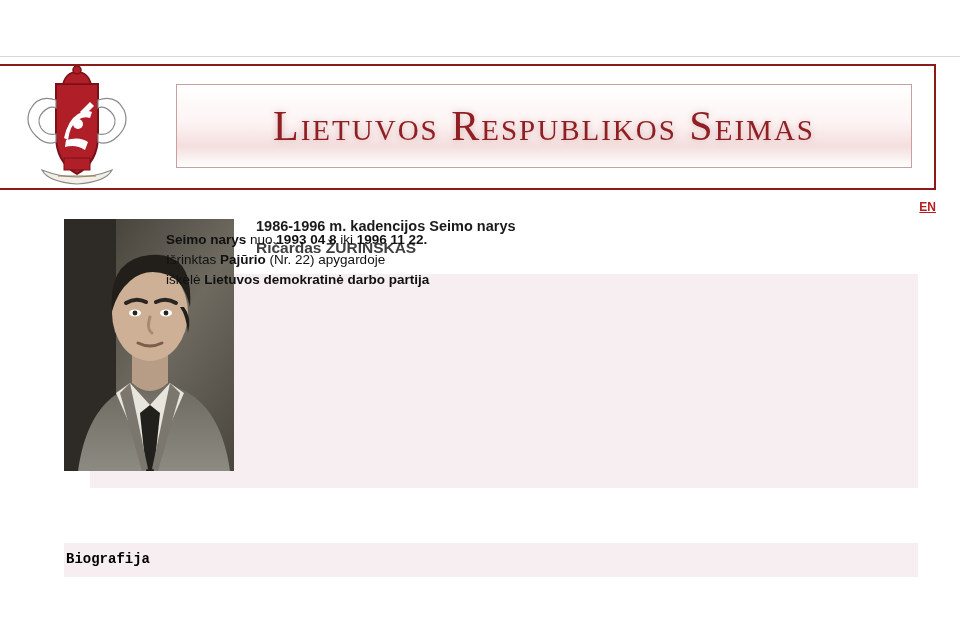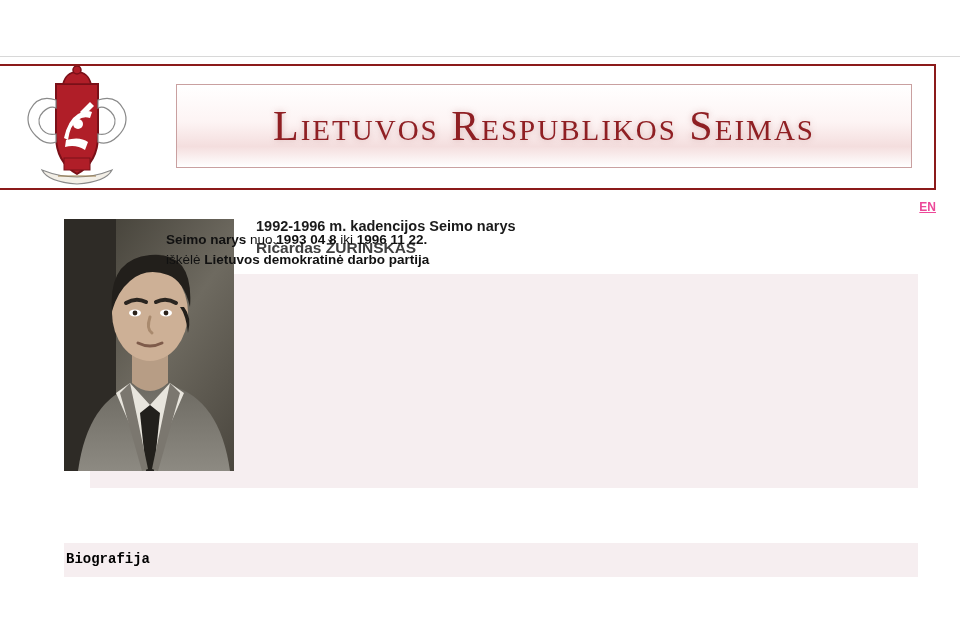--- a/index.html
+++ b/index.html
@@ -80,21 +80,21 @@
   }
 
   
   .lang-link {
     position: absolute;
     right: 24px;
     top: 200px;
     font-family: "Liberation Sans", sans-serif;
     font-size: 12px;
     font-weight: bold;
-    color: #ec4899;
+    color: #b91c1c;
     text-decoration: underline;
     cursor: pointer;
   }
 
   
   .content {
     position: absolute;
     left: 0;
     top: 216px;
     width: 960px;
@@ -256,33 +256,39 @@
       <path d="M86 98 q-4 12 2 16" stroke="#a98a6e" stroke-width="3" fill="none" stroke-linecap="round"></path>
 
       <path d="M74 124 q12 6 24 0" stroke="#7e5b4a" stroke-width="3" fill="none" stroke-linecap="round"></path>
 
       <path d="M66 164 l-10 10 l22 78 l6 -2 z" fill="#7b776f"></path>
       <path d="M106 164 l10 10 l-22 78 l-6 -2 z" fill="#7b776f"></path>
     </svg>
   </div>
 
   <div class="info-col">
-    <div class="kadencija">1992-1996 m. kadencijos Seimo narys</div>
+    <div class="kadencija">1986-1996 m. kadencijos Seimo narys</div>
     <div class="member-name">Ričardas ŽURINSKAS</div>
   </div>
 
   <div class="mandate-text">
     <div>
       <b>Seimo narys</b>
       <span>nuo</span>
       <b>1993 04 8</b>
       <span>iki</span>
       <b>1996 11 22.</b>
     </div>
     <div>
+      <span>Išrinktas</span>
+      <b>Pajūrio</b>
+      <span>(Nr. 22)</span>
+      <span>apygardoje</span>
+    </div>
+    <div>
       <span>iškėlė</span>
       <b>Lietuvos demokratinė darbo partija</b>
     </div>
   </div>
 </div>
 
 <div class="bio-band"></div>
 <div class="bio-label">Biografija</div>
 
 </body></html>

